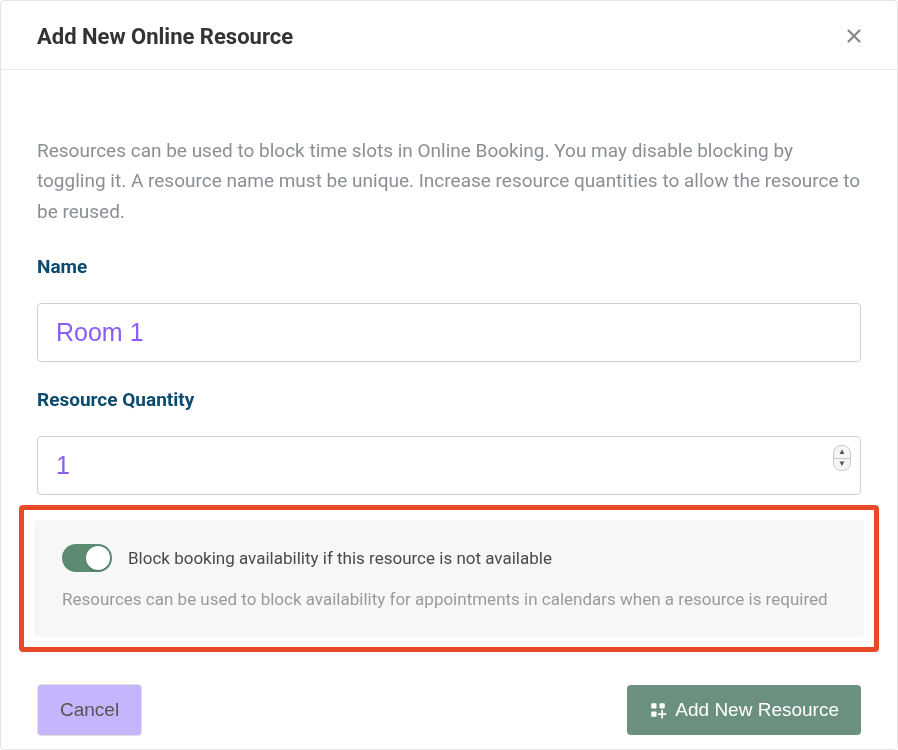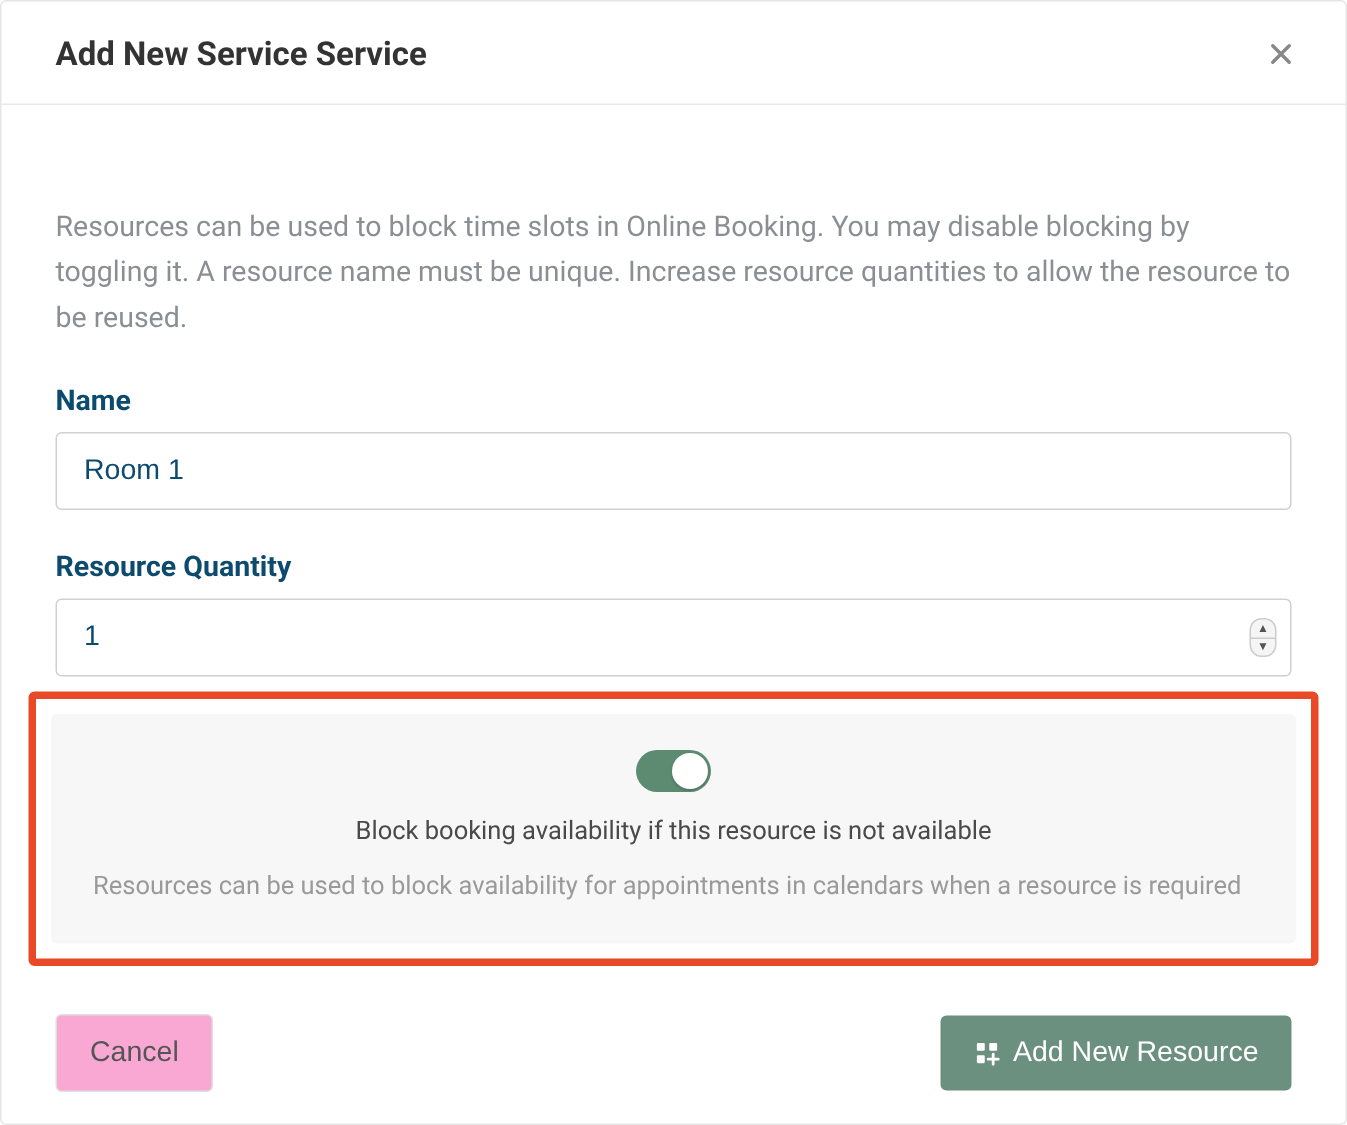--- a/index.html
+++ b/index.html
@@ -66,25 +66,26 @@
     .form-label {
       display: block;
       font-size: 19px;
       font-weight: 700;
       color: #0c4a6e;
       margin-bottom: 10px;
     }
     .form-input {
       width: 100%;
       padding: 14px 18px;
-      font-size: 19px;
-      color: #0c4a6e;
+      font-size: 25px;
+      color: #8b5cf6;
       border: 1px solid #d0d0d0;
       border-radius: 4px;
       background: #fff;
+      margin-top: 15px;
     }
     .number-input-wrapper {
       position: relative;
       width: 100%;
     }
     .spinner-controls {
       position: absolute;
       right: 10px;
       top: 50%;
       transform: translateY(-50%);
@@ -124,21 +125,20 @@
     .toggle-panel {
       background: #f7f7f7;
       border-radius: 4px;
       padding: 24px 28px;
     }
     .toggle-row {
       display: flex;
       align-items: center;
       gap: 16px;
       margin-bottom: 14px;
-      flex-direction: column;
     }
     .toggle-switch {
       position: relative;
       width: 50px;
       height: 28px;
       background: #5d8b72;
       border-radius: 14px;
       cursor: pointer;
       flex-shrink: 0;
     }
@@ -171,41 +171,41 @@
       padding: 14px 22px;
       font-size: 19px;
       border-radius: 4px;
       cursor: pointer;
       border: none;
       display: flex;
       align-items: center;
       gap: 8px;
     }
     .btn-cancel {
-      background: #f9a8d4;
+      background: #c4b5fd;
       color: #555;
       border: 1px solid #e0e0e0;
     }
     .btn-primary {
       background: #6b9080;
       color: #fff;
       text-align: right;
     }
     .btn-primary svg {
       width: 18px;
       height: 18px;
       fill: #fff;
     }
   </style>
 </head>
 <body>
 
 <div class="modal">
   <div class="modal-header">
-    <h2 class="modal-title">Add New Service Service</h2>
+    <h2 class="modal-title">Add New Online Resource</h2>
     <button class="close-btn">
       <svg viewBox="0 0 24 24" fill="none">
         <path d="M18 6L6 18M6 6l12 12" stroke-linecap="round"></path>
       </svg>
     </button>
   </div>
 
   <div class="modal-body">
     <p class="description">Resources can be used to block time slots in Online Booking. You may disable blocking by toggling it. A resource name must be unique. Increase resource quantities to allow the resource to be reused.</p>
 

